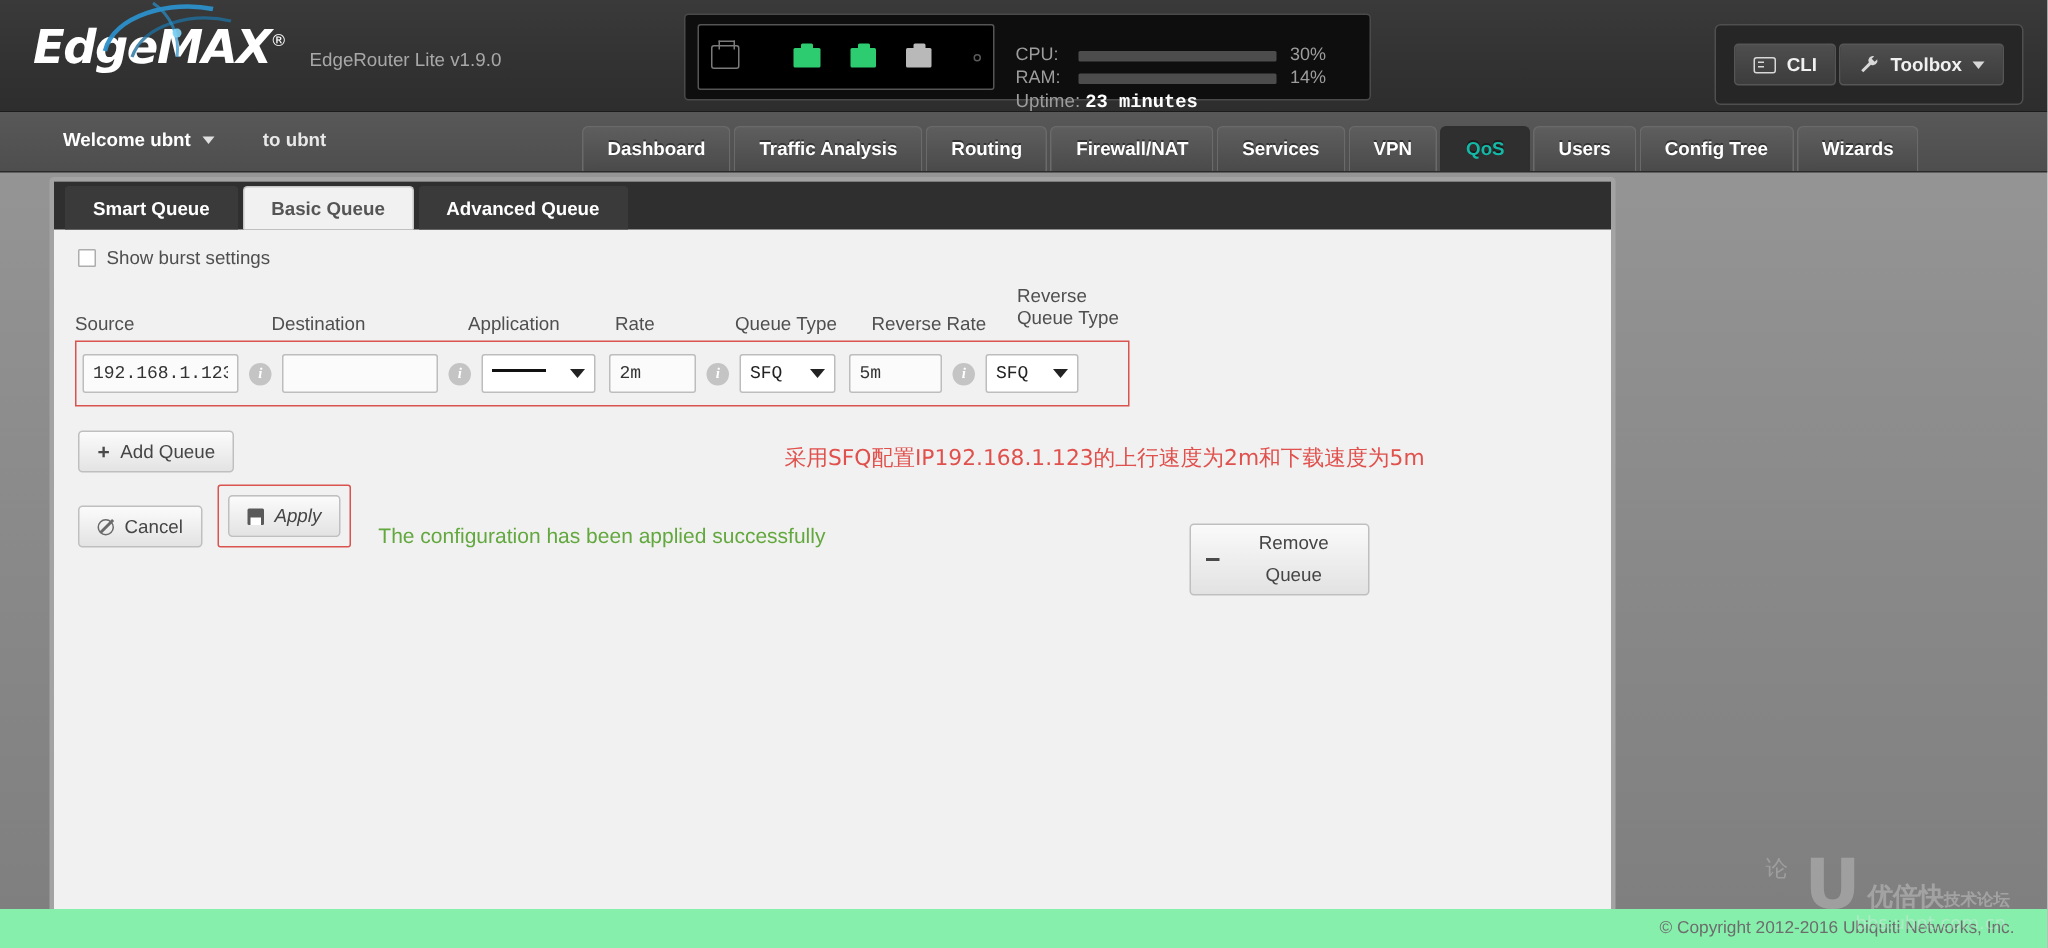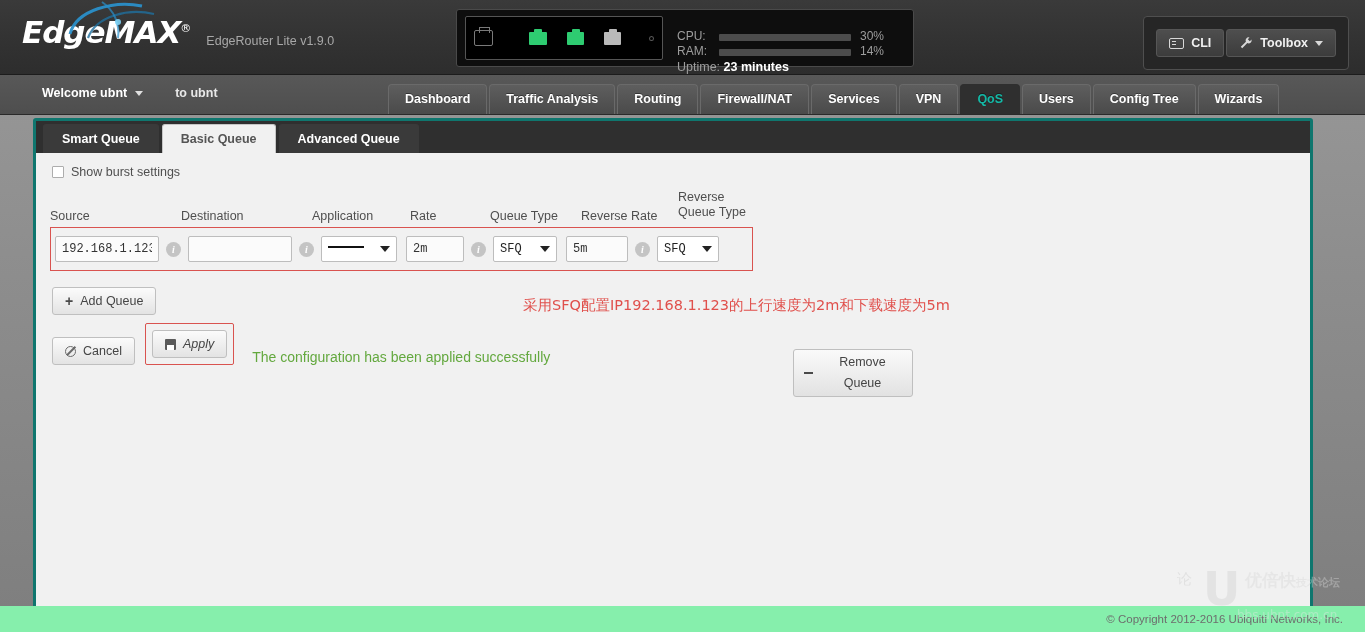--- a/index.html
+++ b/index.html
@@ -93,21 +93,21 @@
   .meter {
     width: 132px; height: 7px; background: #4c4c4c;
     border-radius: 1px; overflow: hidden; margin-top: 1px;
   }
   .meter-fill { height: 100%; background: #1c9fe0; }
   .stat-pct {
     margin-left: 9px; color: #9d9d9d; font-size: 12px;
     min-width: 30px;
   }
   .uptime-row { margin-top: 1px; color: #9d9d9d; font-size: 12.5px; }
-  .uptime-row b { color: #ffffff; font-weight: bold; }
+  .uptime-row b { color: #ffffff; font-weight: bold; font-family: Liberation Mono, monospace; }
 
   
   .tools {
     position: absolute; right: 16px; top: 16px;
     background: #262626; border: 1px solid #4f4f4f;
     border-radius: 4px; padding: 12px;
     display: flex; gap: 2px;
   }
   .tool-btn {
     background: linear-gradient(to bottom, #4e4e4e, #3c3c3c);
@@ -159,23 +159,23 @@
   }
   .navtab.active {
     background: #2f2f2f;
     border-color: #2f2f2f;
     color: #14b8a6;
   }
 
   
   .panel {
     position: absolute; left: 33px; top: 118px;
-    width: 1280px; height: 496px;
+    width: 1044px; height: 496px;
     background: #f1f1f1;
-    border: 3px solid #0f766e;
+    border: 3px solid #a3a3a3;
     border-radius: 3px;
   }
   .subtabs {
     height: 32px;
     background: #2f2f2f;
     display: flex; align-items: flex-end;
     padding-left: 7px;
   }
   .subtab {
     font-size: 12.5px; font-weight: bold;
@@ -335,21 +335,21 @@
     position: absolute; right: 8px; bottom: 6px;
     width: 190px; height: 62px; pointer-events: none;
     opacity: .40;
   }
   .wm-u {
     position: absolute; left: 36px; top: 2px;
     font-size: 46px; color: #cfcfcf; font-weight: bold;
     font-family: "DejaVu Sans", sans-serif; line-height: 1;
   }
   .wm-cn {
-    position: absolute; left: 78px; top: 5px;
+    position: absolute; left: 78px; top: 22px;
     font-size: 17px; color: #d8d8d8; font-weight: bold;
     font-family: "DejaVu Sans", sans-serif; white-space: nowrap;
   }
   .wm-cn small { font-size: 11px; }
   .wm-url {
     position: absolute; left: 70px; bottom: 4px;
     font-size: 12px; color: #e6e6e6; white-space: nowrap;
     font-family: "DejaVu Sans", sans-serif;
   }
   .wm-mark {

